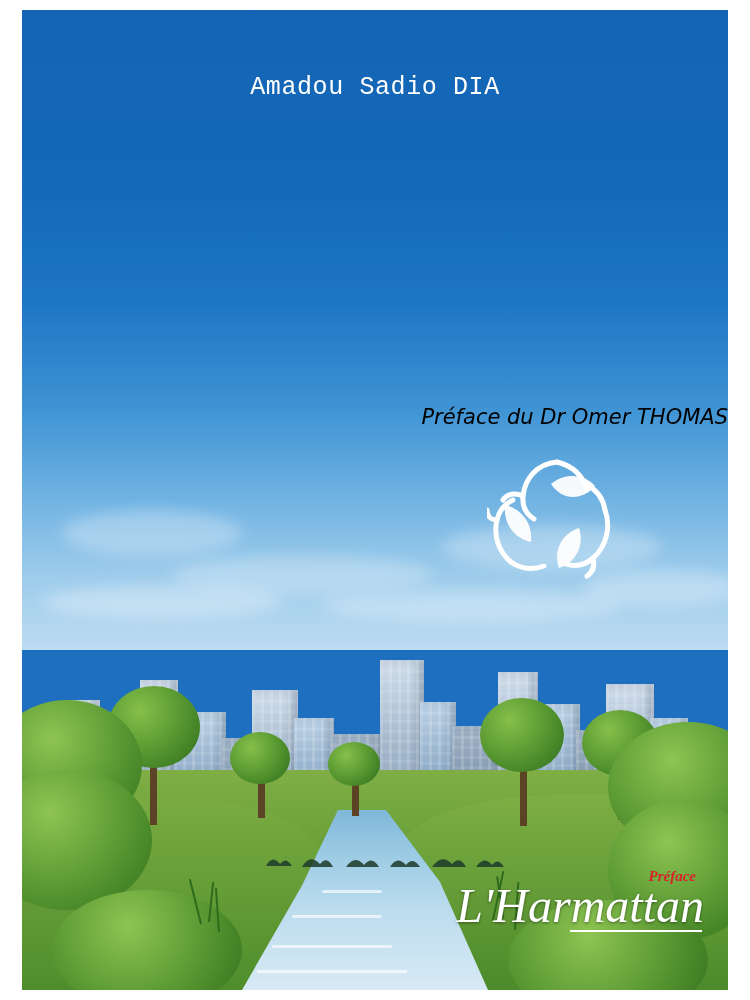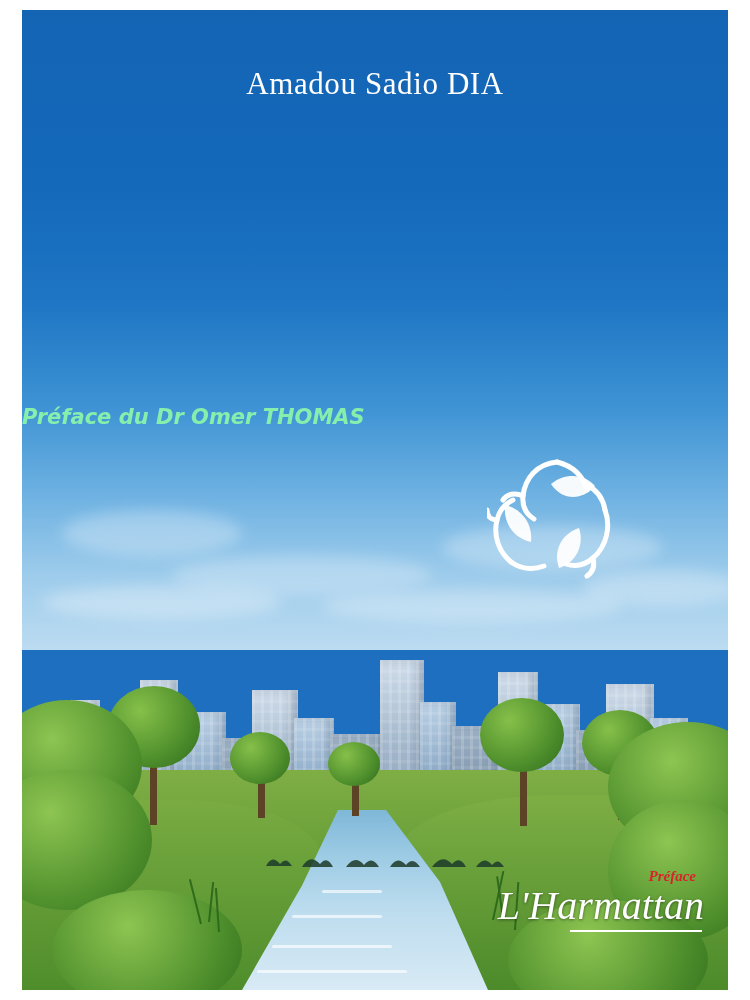--- a/index.html
+++ b/index.html
@@ -52,26 +52,26 @@
   .c2 { left: 150px; top: 545px; width: 260px; height: 40px; opacity:.45;}
   .c3 { left: 420px; top: 515px; width: 220px; height: 44px; opacity:.5;}
   .c4 { left: 560px; top: 560px; width: 160px; height: 36px; opacity:.5;}
   .c5 { left: 20px;  top: 575px; width: 240px; height: 34px; opacity:.55;}
   .c6 { left: 300px; top: 580px; width: 300px; height: 32px; opacity:.5;}
 
   
   .author {
     position: absolute;
     left: 0; right: 0;
-    top: 56px;
+    top: 63px;
     text-align: center;
     color: #ffffff;
-    font-size: 31px;
+    font-size: 25px;
     letter-spacing: .6px;
-    font-family: Liberation Serif, serif;
+    font-family: Liberation Mono, monospace;
   }
 
   .title-block {
     position: absolute;
     left: 0; right: 0;
     top: 140px;
     text-align: center;
   }
   .title-line {
     font-family: "DejaVu Sans", sans-serif;
@@ -82,24 +82,24 @@
     color: #ffffff;
     transform: scaleX(0.93);
     white-space: nowrap;
   }
   .title-line.green { color: #c8d92a; }
 
   .preface {
     position: absolute;
     left: 0; right: 0;
     top: 395px;
-    text-align: left;
-    color: #86efac;
+    text-align: right;
+    color: #000000;
     font-style: italic;
-    font-weight: bold;
+    font-weight: normal;
     font-size: 21px;
     font-family: "DejaVu Sans", sans-serif;
   }
 
   
   .recycle {
     position: absolute;
     left: 465px;
     top: 440px;
     width: 140px;
@@ -219,21 +219,21 @@
     font-size: 15px;
     font-family: "Liberation Serif", serif;
   }
   .pub-name {
     position: absolute;
     right: 0;
     top: 16px;
     color: #ffffff;
     font-family: "Liberation Serif", serif;
     font-style: italic;
-    font-size: 40px;
+    font-size: 48px;
     line-height: 44px;
     text-shadow: 0 1px 3px rgba(0,0,0,.45);
     white-space: nowrap;
   }
   .pub-underline {
     position: absolute;
     right: 2px;
     top: 62px;
     width: 132px;
     height: 2px;

